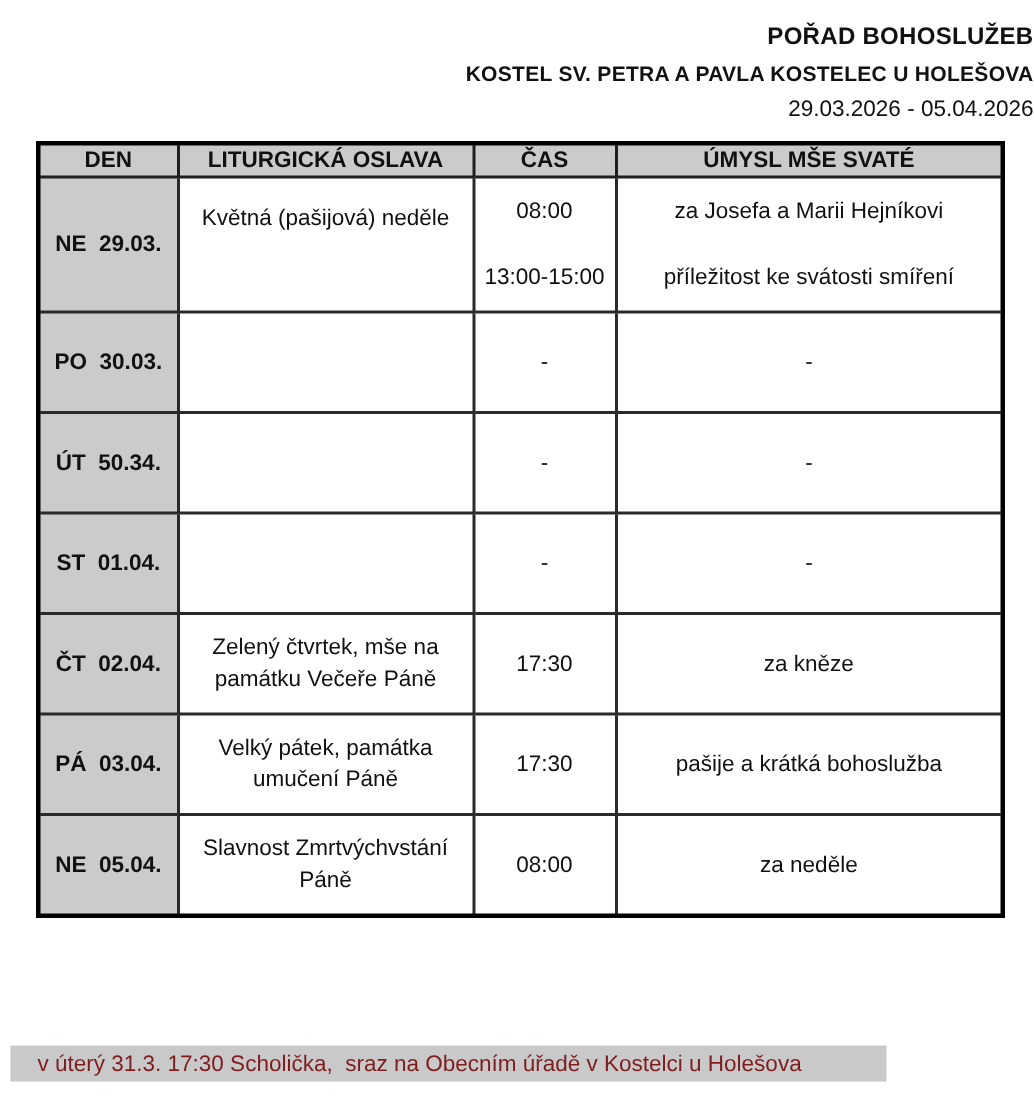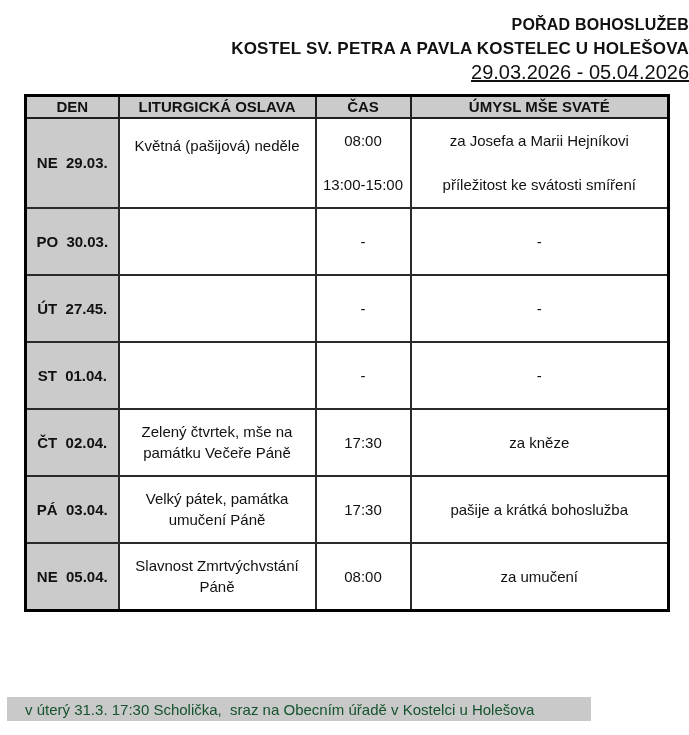--- a/index.html
+++ b/index.html
@@ -4,22 +4,22 @@
 <style>
   * { box-sizing: border-box; margin: 0; padding: 0; }
   html, body { background: #ffffff; }
   .page {
     width: 689px; height: 735px; background: #fff; position: relative;
     font-family: "Liberation Sans", sans-serif; color: #111;
     overflow: hidden;
   }
   .titles { text-align: right; padding-top: 13px; }
   .title    { font-size: 16px; font-weight: bold; line-height: 24px; letter-spacing: .2px; }
-  .subtitle { font-size: 17px; font-weight: bold; line-height: 24px; letter-spacing: .2px; }
-  .date-range { font-size: 20px; line-height: 23px; text-decoration: underline; }
+  .subtitle { font-size: 14px; font-weight: bold; line-height: 24px; letter-spacing: .2px; }
+  .date-range { font-size: 15px; line-height: 23px; }
 
   table.schedule {
     border-collapse: collapse; table-layout: fixed;
     width: 643px; margin: 10px 0 12px 24px;
     border: 3px solid #000;
   }
   .schedule th {
     background: var(--header-bg, #cbcbcb);
     border: 2px solid #1f1f1f;
     font-size: 15px; font-weight: bold; height: 22px; padding: 1px 2px;
@@ -36,21 +36,21 @@
   tr.data-row .cell { min-height: 65px; }
   tr.row-tall .cell { min-height: 88px; }
   .cell .line {
     flex: 1; display: flex; align-items: center; justify-content: center;
     line-height: 21px;
   }
   .footer-note {
     position: absolute; left: 7px; top: 697px; width: 584px; height: 24px;
     background: var(--footer-bg, #c9c9c9);
     font-size: 15px; display: flex; align-items: center;
-    padding-left: 18px; white-space: pre; color: #14532d;
+    padding-left: 18px; white-space: pre; color: #7f1d1d;
   }
 </style>
 </head>
 <body>
 
 <div class="page">
 
   <div class="titles">
     <div class="title">POŘAD BOHOSLUŽEB</div>
     <div class="subtitle">KOSTEL SV. PETRA A PAVLA KOSTELEC U HOLEŠOVA</div>
@@ -106,21 +106,21 @@
               <div class="line">-</div>
             </div>
           </td>
           <td class="col-umysl">
             <div class="cell">
               <div class="line">-</div>
             </div>
           </td>
         </tr>
         <tr class="data-row">
-          <td class="col-den"><div class="cell"><div class="line">ÚT  27.45.</div></div></td>
+          <td class="col-den"><div class="cell"><div class="line">ÚT  50.34.</div></div></td>
           <td class="col-oslava">
             <div class="cell">
               <div class="line"></div>
             </div>
           </td>
           <td class="col-cas">
             <div class="cell">
               <div class="line">-</div>
             </div>
           </td>
@@ -191,21 +191,21 @@
               <div class="line">Slavnost Zmrtvýchvstání Páně</div>
             </div>
           </td>
           <td class="col-cas">
             <div class="cell">
               <div class="line">08:00</div>
             </div>
           </td>
           <td class="col-umysl">
             <div class="cell">
-              <div class="line">za umučení</div>
+              <div class="line">za neděle</div>
             </div>
           </td>
         </tr>
       </tbody>
   </table>
 
   <div class="footer-note">v úterý 31.3. 17:30 Scholička,  sraz na Obecním úřadě v Kostelci u Holešova</div>
 
 </div>
 

